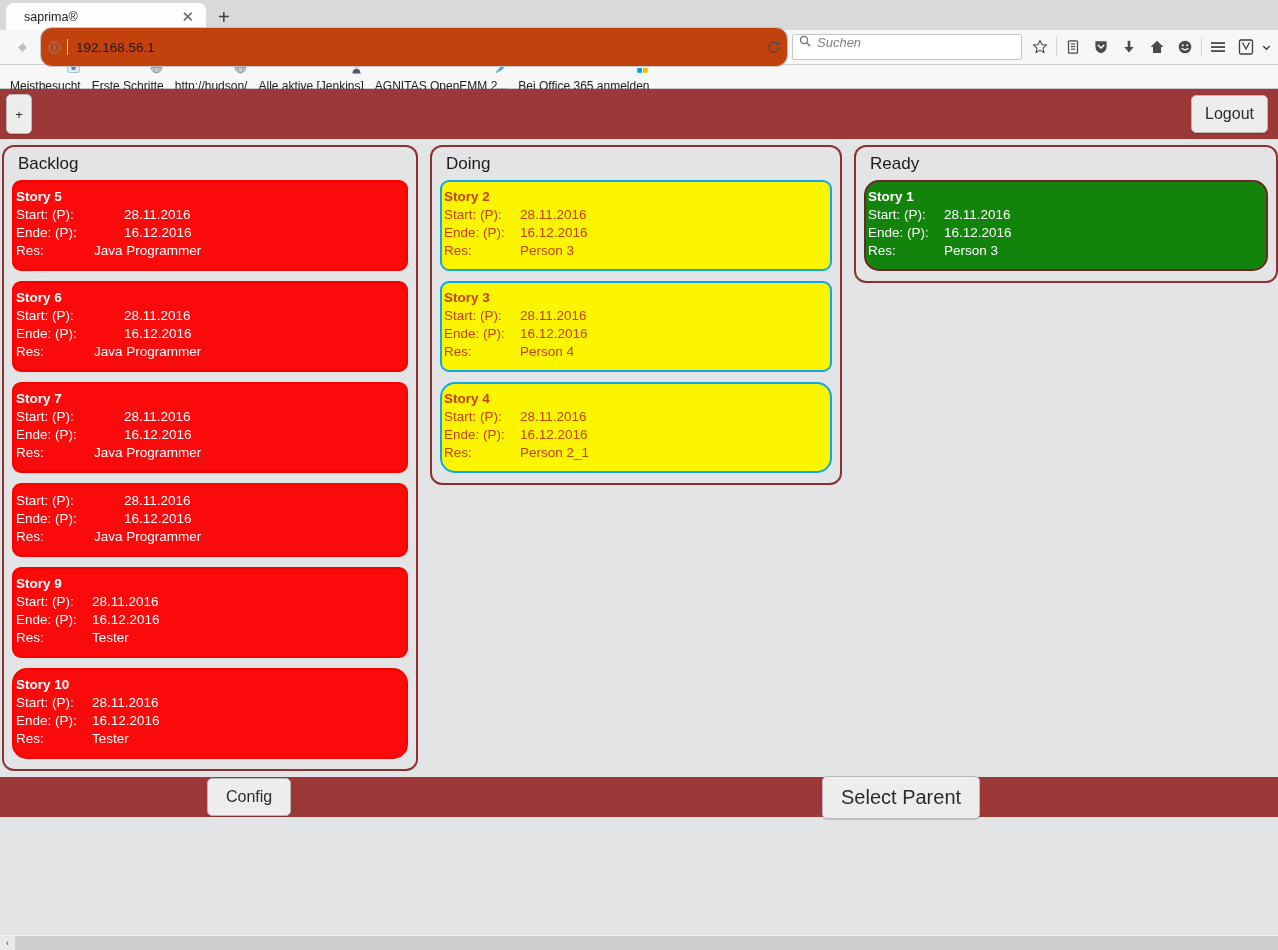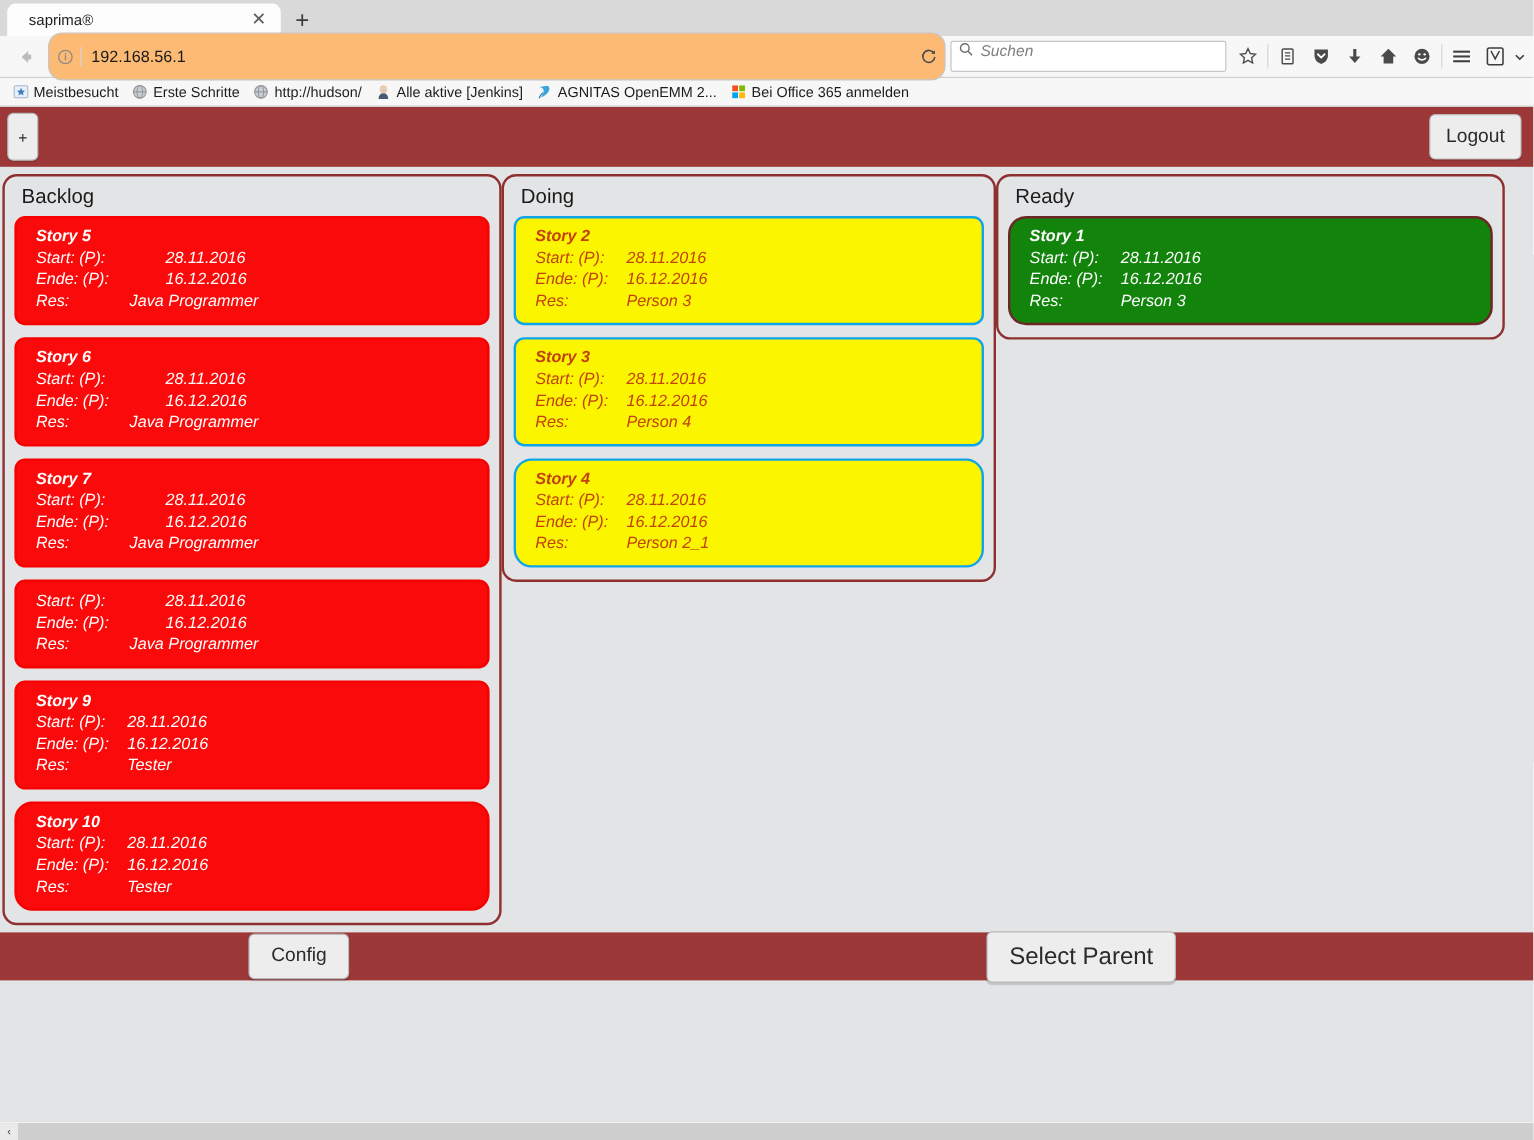--- a/index.html
+++ b/index.html
@@ -12,21 +12,21 @@
 
   
   .browser { width: 1278px; height: 950px; display: flex; flex-direction: column; }
 
   .tabstrip {
     height: 30px; background: #d9d9d9;
     display: flex; align-items: flex-end; padding-left: 6px;
     position: relative;
   }
   .tab {
-    height: 27px; width: 228px;
+    height: 27px; width: 200px;
     background: #fdfdfd;
     border-top-left-radius: 7px; border-top-right-radius: 7px;
     display: flex; align-items: center;
     padding: 0 8px 0 18px;
     position: relative;
   }
   .tab-title { font-size: 12.5px; color: #1c1c1c; flex: 1; white-space: nowrap; }
   .tab-close { font-size: 15px; color: #5c5c5c; line-height: 1; padding: 0 4px; cursor: default; }
   .newtab {
     font-size: 20px; color: #3b3b3b; line-height: 1;
@@ -36,21 +36,21 @@
   .navbar {
     height: 35px; background: #f7f7f7;
     border-bottom: 1px solid #cfcfcf;
     display: flex; align-items: center; gap: 0px; padding: 0 6px;
   }
   .nav-back {
     width: 30px; height: 30px; display: flex; align-items: center; justify-content: center;
     color: #b9b9b9; font-size: 18px; cursor: default;
   }
   .urlbar {
-    flex: 1; height: 40px; background: #fdba74;
+    flex: 1; height: 40px; background: #c2410c;
     border: 1px solid #c6c6c6; border-radius: 12px;
     display: flex; align-items: center; margin: 0 4px;
     position: relative;
   }
   .url-info {
     width: 26px; display: flex; align-items: center; justify-content: center;
     color: #7d7d7d; font-size: 12px;
   }
   .url-sep { width: 1px; height: 16px; background: #d4d4d4; }
   .url-text { font-size: 13.5px; color: #1a1a1a; padding-left: 8px; flex: 1; }
@@ -71,21 +71,21 @@
   }
   .tool-ico svg { display: block; }
   .vsep { width: 1px; height: 20px; background: #d4d4d4; margin: 0 2px; }
 
   .bookmarks {
     height: 24px; background: #f7f7f7;
     border-bottom: 1px solid #c9c9c9;
     display: flex; align-items: center; padding: 0 6px; gap: 3px;
     font-size: 12px; color: #1c1c1c;
   }
-  .bm { display: flex; align-items: flex-end; gap: 4px; padding: 0 4px; white-space: nowrap; cursor: default; }
+  .bm { display: flex; align-items: flex-end; gap: 4px; padding: 0 4px; white-space: nowrap; cursor: default; flex-direction: column; }
   .bm-ico { width: 14px; height: 14px; display: inline-flex; align-items: center; justify-content: center; }
 
   
   .page {
     flex: 1; background: #e3e4e6;
     position: relative; overflow: hidden;
   }
 
   .app-header {
     height: 50px; background: #9d3838;
@@ -98,41 +98,40 @@
     border-radius: 5px;
     font-size: 15px; color: #2b2b2b;
     font-family: "Liberation Sans", sans-serif;
     cursor: default;
     box-shadow: 0 1px 1px rgba(0,0,0,.15);
   }
   .btn-add { width: 26px; height: 40px; font-size: 13px; }
   .btn-logout { padding: 9px 13px; font-size: 16px; }
 
   .board {
-    display: flex; align-items: flex-start; 
+    display: flex; align-items: flex-start; gap: 12px;
     padding: 6px 0 0 2px;
   }
   .column {
     background: #e3e4e6;
     border: 2px solid #8f3030;
     border-radius: 12px;
     padding: 6px 8px 10px 8px;
     flex: 0 0 auto;
   }
   .col-backlog { width: 416px; }
   .col-doing   { width: 412px; }
   .col-ready   { width: 424px; }
   .col-title {
     font-size: 17px; color: #1b1b1b; padding: 1px 0 6px 6px;
   }
   .card {
     border-radius: 9px;
-    padding: 7px 10px 9px 16px;
+    padding: 7px 10px 9px 2px;
     margin-bottom: 10px;
-    font-style: italic;
   }
   .card:last-child { margin-bottom: 0; border-radius: 15px; }
   .card-red    { background: #fa0a0a; border: 2px solid #f60000; color: #ffffff; }
   .card-yellow { background: #fbf500; border: 2px solid #0ea5e9; color: #c2410c; }
   .card-green  { background: #12840c; border: 2px solid #6d2626; color: #ffffff; }
   .card-title { font-size: 13.5px; font-weight: bold; margin-bottom: 2px; }
   .card-row { font-size: 13.5px; line-height: 18px; display: flex; }
   .card-lbl { display: inline-block; }
   .card-val { display: inline-block; }
   

